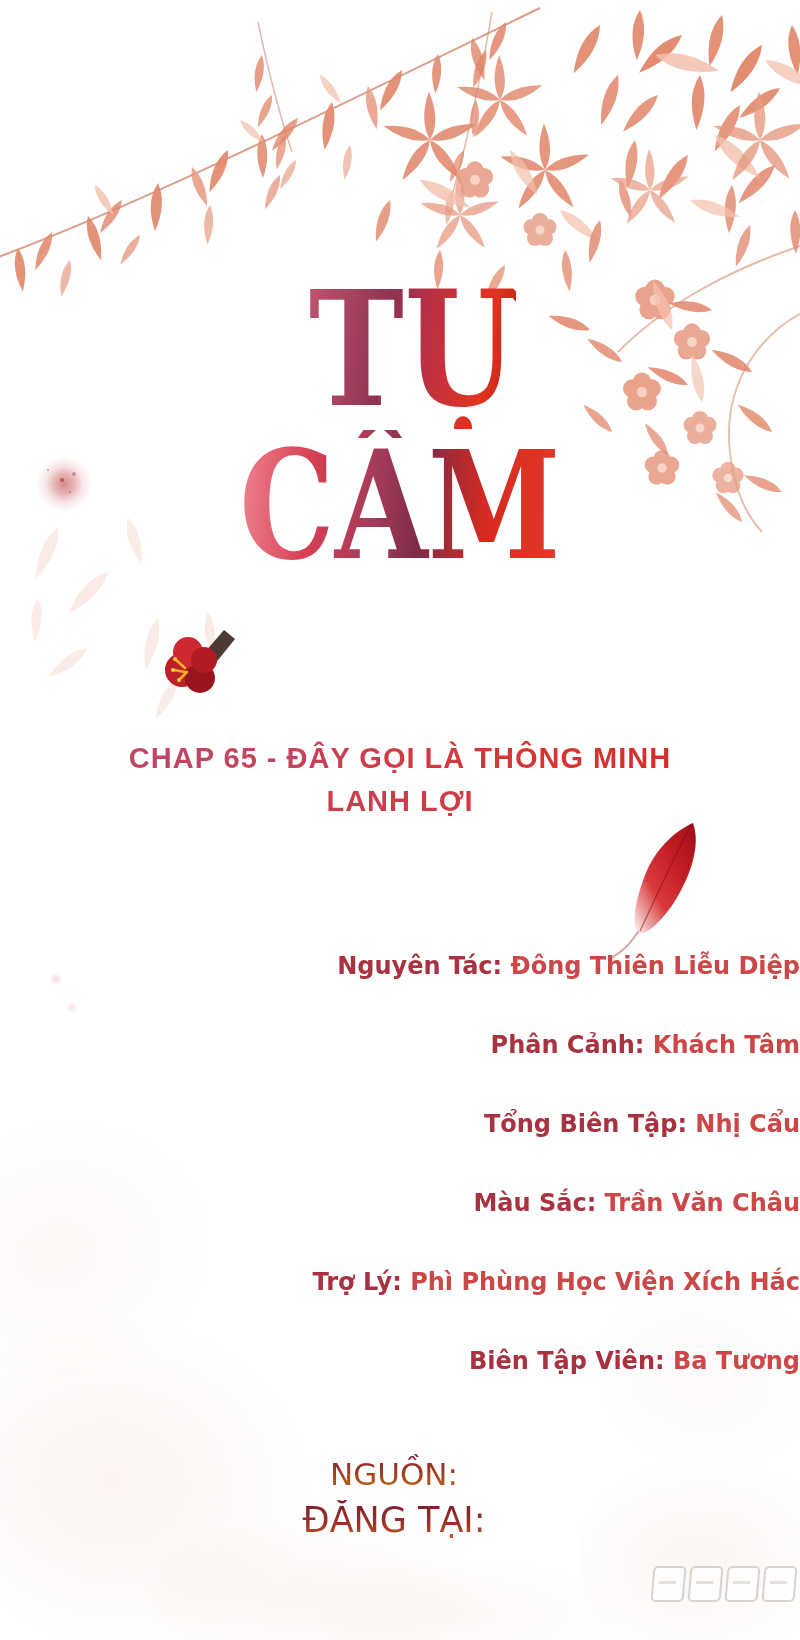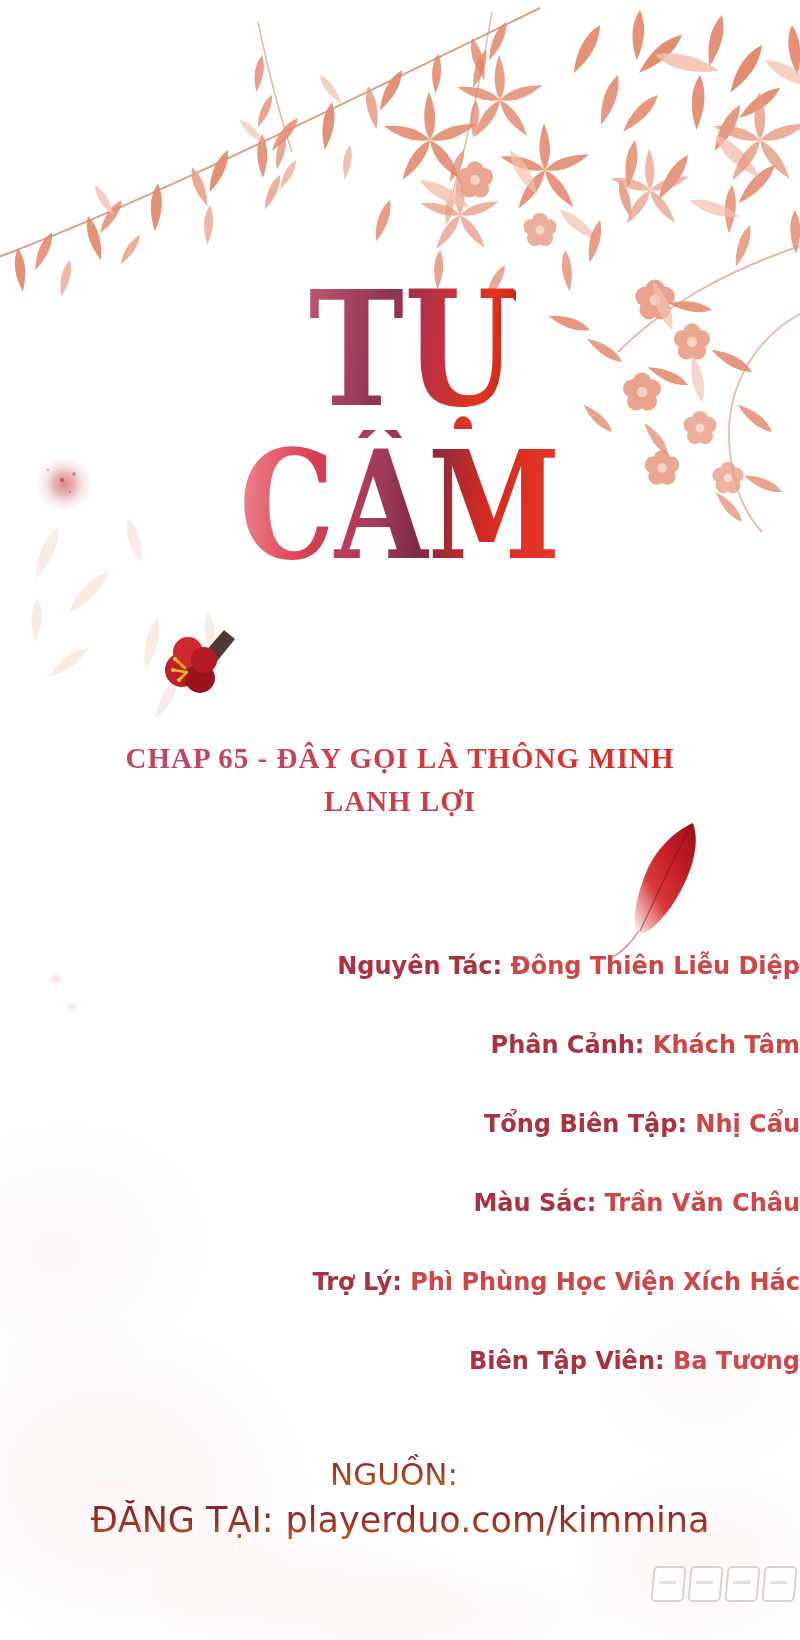--- a/index.html
+++ b/index.html
@@ -52,21 +52,21 @@
     background-image:linear-gradient(100deg,#c05570 0%,#8e3352 38%,#b93046 55%,#e23420 82%,#b51f15 100%);
   }
   .title-word-2{
     font-size:150px;transform:scaleX(.8);transform-origin:center;
     background-image:linear-gradient(95deg,#ef8691 0%,#d84055 22%,#a03a58 44%,#7e2a46 56%,#d62a20 76%,#e43928 100%);
   }
   .title-line1{top:264px;height:170px;margin-left:12px;}
   .title-line2{top:425px;height:160px;}
 
   
-  .chapter-line{z-index:2;font-family:Liberation Serif, serif;font-weight:bold;letter-spacing:1px;
+  .chapter-line{z-index:2;font-family:Liberation Sans, sans-serif;font-weight:bold;letter-spacing:1px;
     -webkit-background-clip:text;background-clip:text;color:transparent;white-space:nowrap;text-align:center;}
   .chapter-line1{top:736px;height:44px;font-size:29px;
     background-image:linear-gradient(90deg,#b94766 0%,#c24560 34%,#cf3a45 50%,#d8332f 72%,#c52b28 100%);}
   .chapter-line2{top:781px;height:40px;font-size:29px;
     background-image:linear-gradient(90deg,#c14a60 0%,#cf3a45 60%,#c93038 100%);}
 
   
   .credits{position:absolute;left:0;top:950px;width:800px;z-index:2;text-align:right;}
   .credit-line{height:32px;line-height:32px;margin-bottom:47px;
     font-family:"DejaVu Sans", sans-serif;font-weight:bold;font-size:24px;white-space:nowrap;}
@@ -298,21 +298,20 @@
   </div>
 </div>
 
 <div class="centerline source-line source-line1">
   <span>NGUỒN:</span>
     <span class="gap"></span>
 </div>
 <div class="centerline source-line source-line2">
   <span>ĐĂNG TẠI:</span>
     <span class="gap"></span>
-  <span>playerduo.com/kimmina</span>
 </div>
 
 <div class="watermark">
   <div class="wm-glyph"></div>
   <div class="wm-glyph"></div>
   <div class="wm-glyph"></div>
   <div class="wm-glyph"></div>
 </div>
 
 </body></html>

